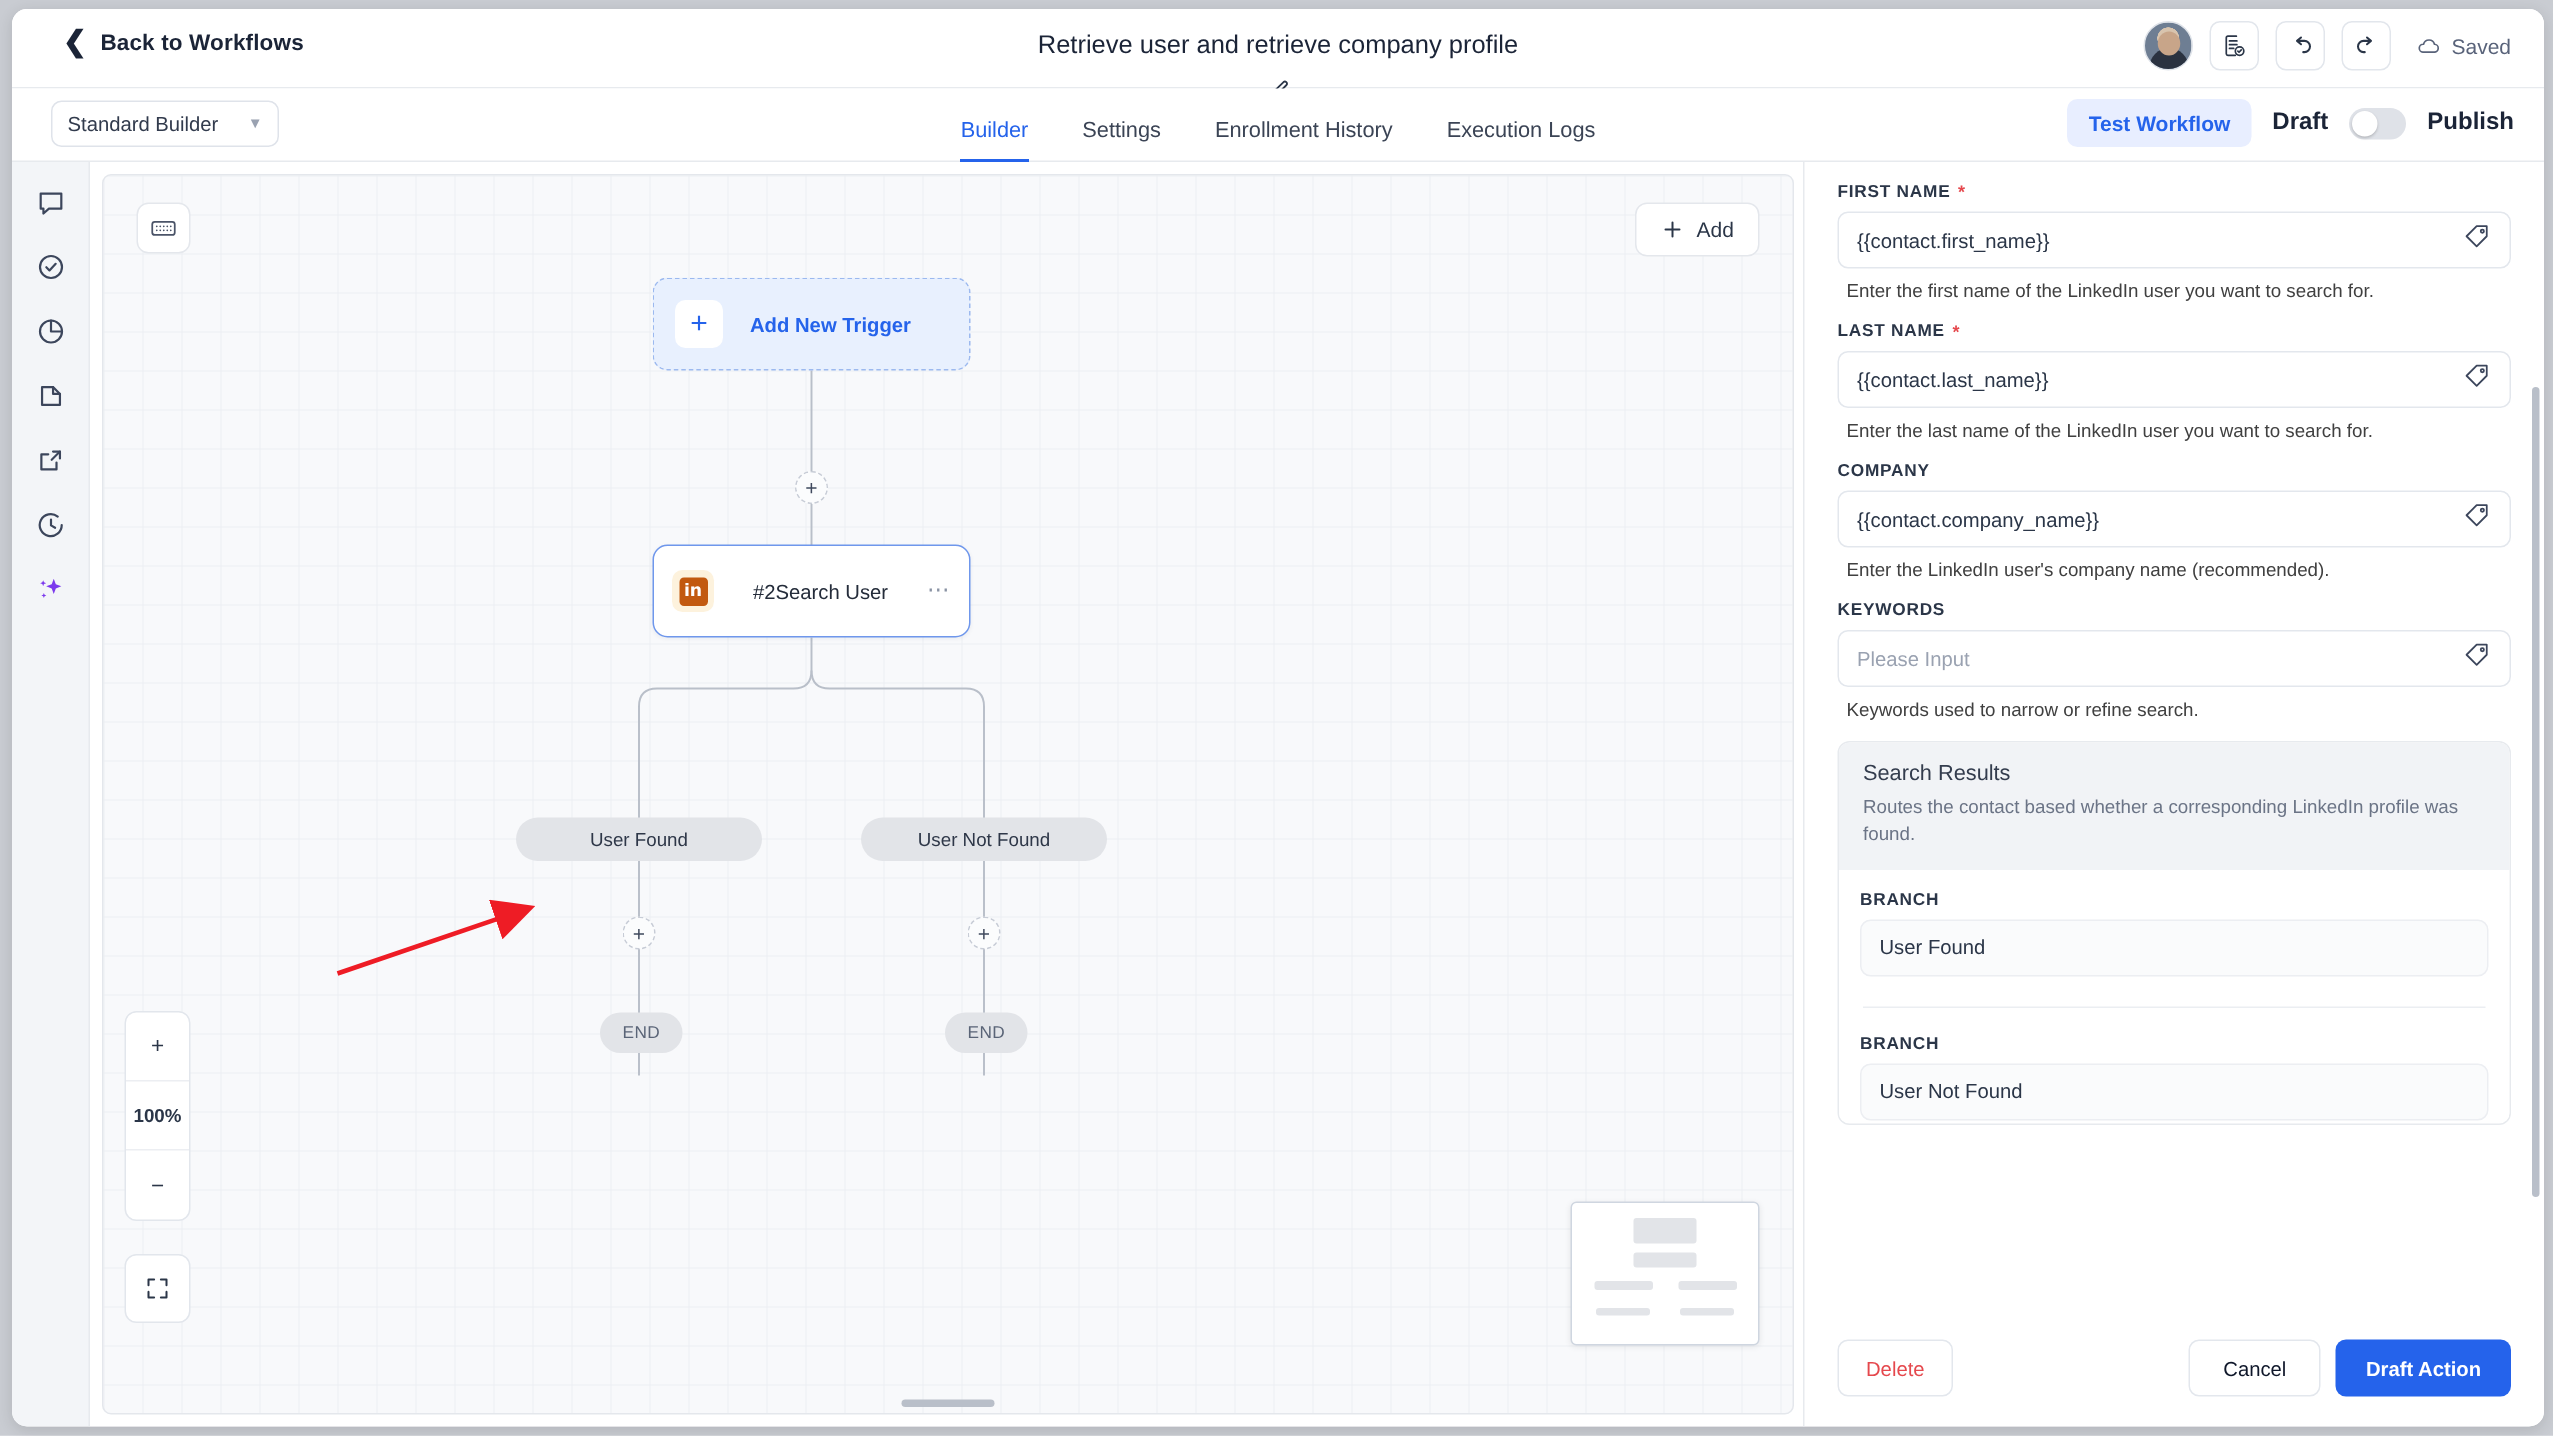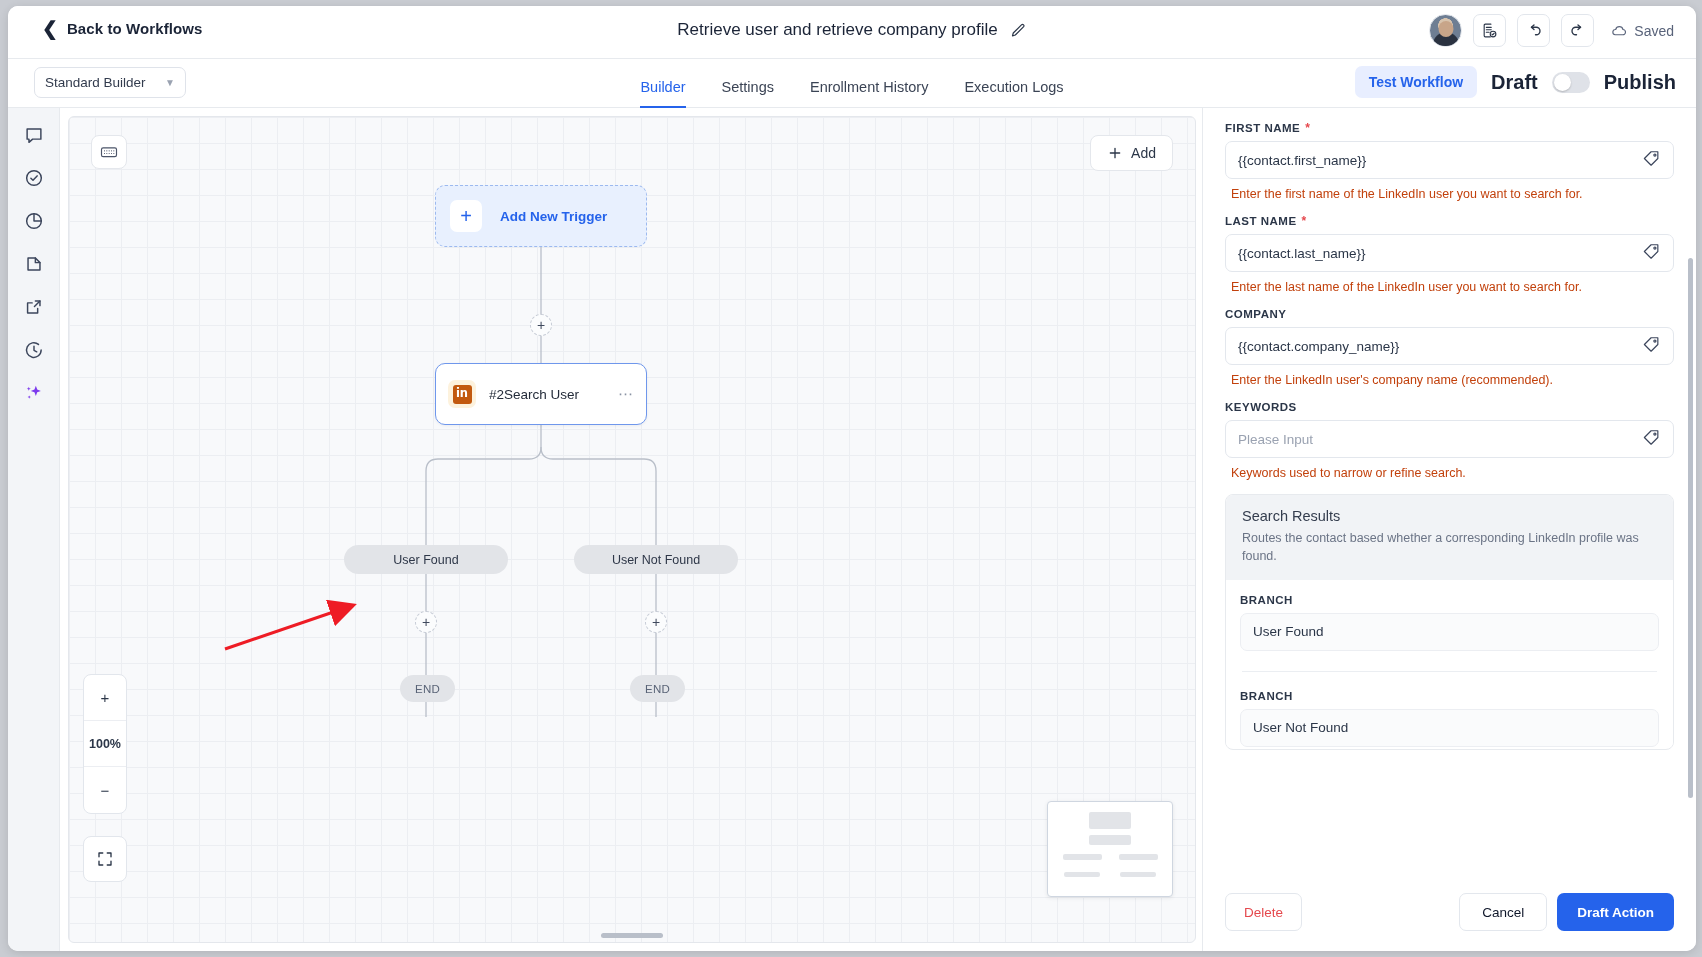--- a/index.html
+++ b/index.html
@@ -26,21 +26,21 @@
   }
   .back-btn {
     position: absolute; left: 34px; top: 13px;
     display: flex; align-items: center; gap: 9px;
     cursor: pointer;
   }
   .back-chevron { font-size: 19px; color: #1b2437; line-height: 1; font-weight: 600;}
   .back-label { font-size: 15px; color: #1b2437; font-weight: 600; letter-spacing: .1px;}
   .wf-title-wrap {
     position: absolute; left: 0; right: 0; top: 14px;
-    display: flex; justify-content: center; align-items: center; gap: 12px;
+    display: flex; justify-content: center; align-items: center; gap: 12px; flex-direction: column;
   }
   .wf-title { font-size: 17px; color: #1b2437; font-weight: 400; }
   .pencil-ic { width: 17px; height: 17px; color: #2b3648; }
   .top-right {
     position: absolute; right: 22px; top: 8px;
     display: flex; align-items: center; gap: 11px;
   }
   .avatar {
     width: 33px; height: 33px; border-radius: 50%;
     background: radial-gradient(circle at 50% 34%, #d8c4ae 0 28%, #6e7e93 29% 100%);
@@ -86,21 +86,21 @@
   }
   .tab.active { color:#2563eb; border-bottom-color:#2563eb; }
   .sub-right {
     position:absolute; right: 20px; top: 7px;
     display:flex; align-items:center; gap: 14px; justify-content: flex-end;
   }
   .test-wf {
     background:#e8eeff; color:#2563eb; font-size:14px; font-weight:600;
     padding: 8px 14px; border-radius: 7px; cursor:pointer;
   }
-  .draft-lbl, .pub-lbl { font-size: 20px; color:#1b2437; font-weight:600; }
+  .draft-lbl, .pub-lbl { font-size: 16px; color:#1b2437; font-weight:600; }
   .toggle {
     width: 38px; height: 21px; border-radius: 11px; background:#dfe2e8;
     position: relative; cursor:pointer;
   }
   .toggle::after{
     content:''; position:absolute; left:2px; top:2px; width:17px; height:17px;
     border-radius:50%; background:#fff; box-shadow:0 1px 2px rgba(0,0,0,.2);
   }
 
   
@@ -148,20 +148,21 @@
     width:32px; height:32px; border-radius:7px; background:#fff;
     display:flex;align-items:center;justify-content:center;color:#2563eb;font-size:20px;
   }
   .trig-label{ font-size:13.5px; color:#2563eb; font-weight:600;}
 
   .action-node{
     position:absolute; left:366px; top:246px; width:212px; height:62px;
     background:#fff; border:1.6px solid #6f97ec; border-radius:10px;
     display:flex; align-items:center; padding: 0 12px; gap: 13px; cursor:pointer;
     box-shadow: 0 1px 3px rgba(20,30,60,.06);
+    text-align: center;
   }
   .li-ic{
     width:28px;height:28px;border-radius:7px;background:#fdf2dd;
     display:flex;align-items:center;justify-content:center;flex:0 0 auto;
   }
   .li-sq{
     width:19px;height:19px;border-radius:3px;background:#c2590f;
     display:flex;align-items:center;justify-content:center;
     color:#fff; font-size:11.5px; font-weight:700; line-height:1; font-family:"DejaVu Sans", sans-serif;
   }
@@ -229,21 +230,21 @@
   .fld{
     height:38px; border:1px solid #e3e7ed; border-radius:7px; background:#fff;
     display:flex; align-items:center; padding: 0 12px; gap:8px;
   }
   .fld input{
     flex:1; border:none; outline:none; font-size:13.5px; color:#2b3648;
     font-family:"Liberation Sans", sans-serif; background:transparent;
   }
   .fld input::placeholder{ color:#9aa2b1; }
   .tag-ic{ color:#3c465c; flex:0 0 auto; cursor:pointer;}
-  .helper{ font-size:12.5px; color:#c2410c; margin: 8px 0 14px 6px;}
+  .helper{ font-size:12.5px; color:#404040; margin: 8px 0 14px 6px;}
 
   .results-card{
     border:1px solid #e7eaee; border-radius:8px; overflow:hidden; margin-top: 4px;
   }
   .rc-head{ background:#f1f3f6; padding: 13px 16px 14px 16px;}
   .rc-title{ font-size:14.5px; color:#343d4e; margin-bottom:6px;}
   .rc-desc{ font-size:12.5px; color:#6b7486; line-height:1.42;}
   .rc-body{ padding: 14px 14px 0 14px; background:#fff;}
   .branch-sep{ height:1px; background:#ebeef2; margin: 20px 2px 0 2px;}
   .branch-fld{

